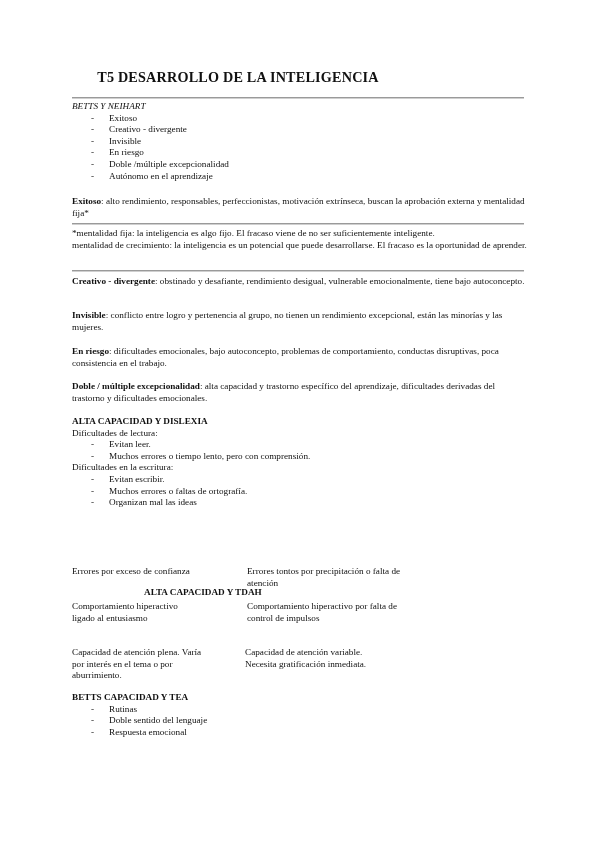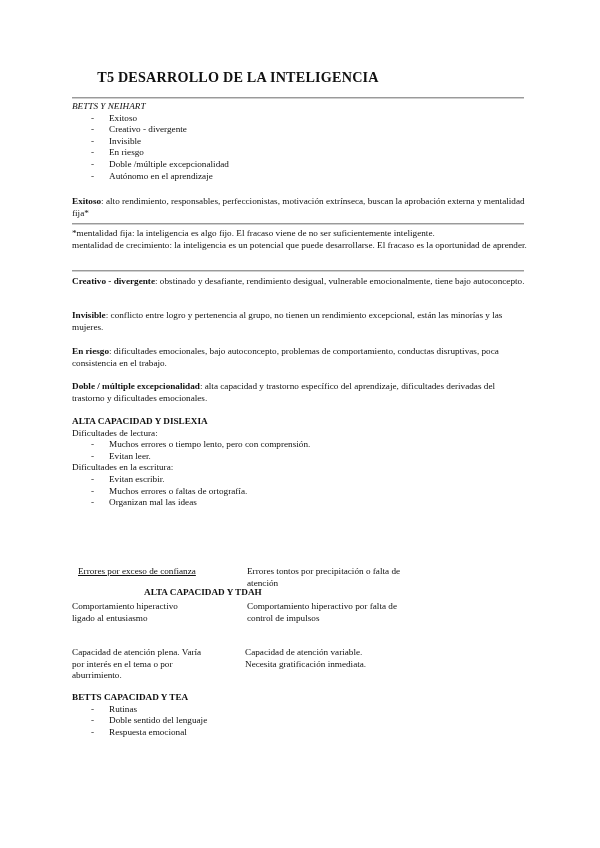--- a/index.html
+++ b/index.html
@@ -61,34 +61,34 @@
 </div>
 
 <div class="abs para" style="top:381px;">
   <span class="b">Doble / múltiple excepcionalidad</span><span>: alta capacidad y trastorno específico del aprendizaje, dificultades derivadas del trastorno y dificultades emocionales.</span>
 </div>
 
 <div class="abs" style="left:72px; top:416px; width:456px;">
   <div class="b u">ALTA CAPACIDAD Y DISLEXIA</div>
   <div>Dificultades de lectura:</div>
   <ul class="dash">
+    <li>Evitan leer.</li>
     <li>Muchos errores o tiempo lento, pero con comprensión.</li>
-    <li>Evitan leer.</li>
   </ul>
   <div>Dificultades en la escritura:</div>
   <ul class="dash">
     <li>Evitan escribir.</li>
     <li>Muchos errores o faltas de ortografía.</li>
     <li>Organizan mal las ideas</li>
   </ul>
 </div>
 
 <div class="abs b u" style="left:144px; top:587px;">ALTA CAPACIDAD Y TDAH</div>
 
-<div class="abs col" style="left:78px; top:566px; width:130px;text-decoration:underline;">Errores por exceso de confianza</div>
+<div class="abs col" style="left:72px; top:566px; width:130px;">Errores por exceso de confianza</div>
 <div class="abs col" style="left:247px; top:566px; width:170px;">Errores tontos por precipitación o falta de atención</div>
 
 <div class="abs col" style="left:72px; top:601px; width:110px;">Comportamiento hiperactivo ligado al entusiasmo</div>
 <div class="abs col" style="left:247px; top:601px; width:160px;">Comportamiento hiperactivo por falta de control de impulsos</div>
 
 <div class="abs col" style="left:72px; top:647px; width:130px;">Capacidad de atención plena. Varía por interés en el tema o por aburrimiento.</div>
 <div class="abs col" style="left:245px; top:647px; width:140px;">Capacidad de atención variable. Necesita gratificación inmediata.</div>
 
 <div class="abs" style="left:72px; top:692px; width:456px;">
   <div class="b">BETTS CAPACIDAD Y TEA</div>

